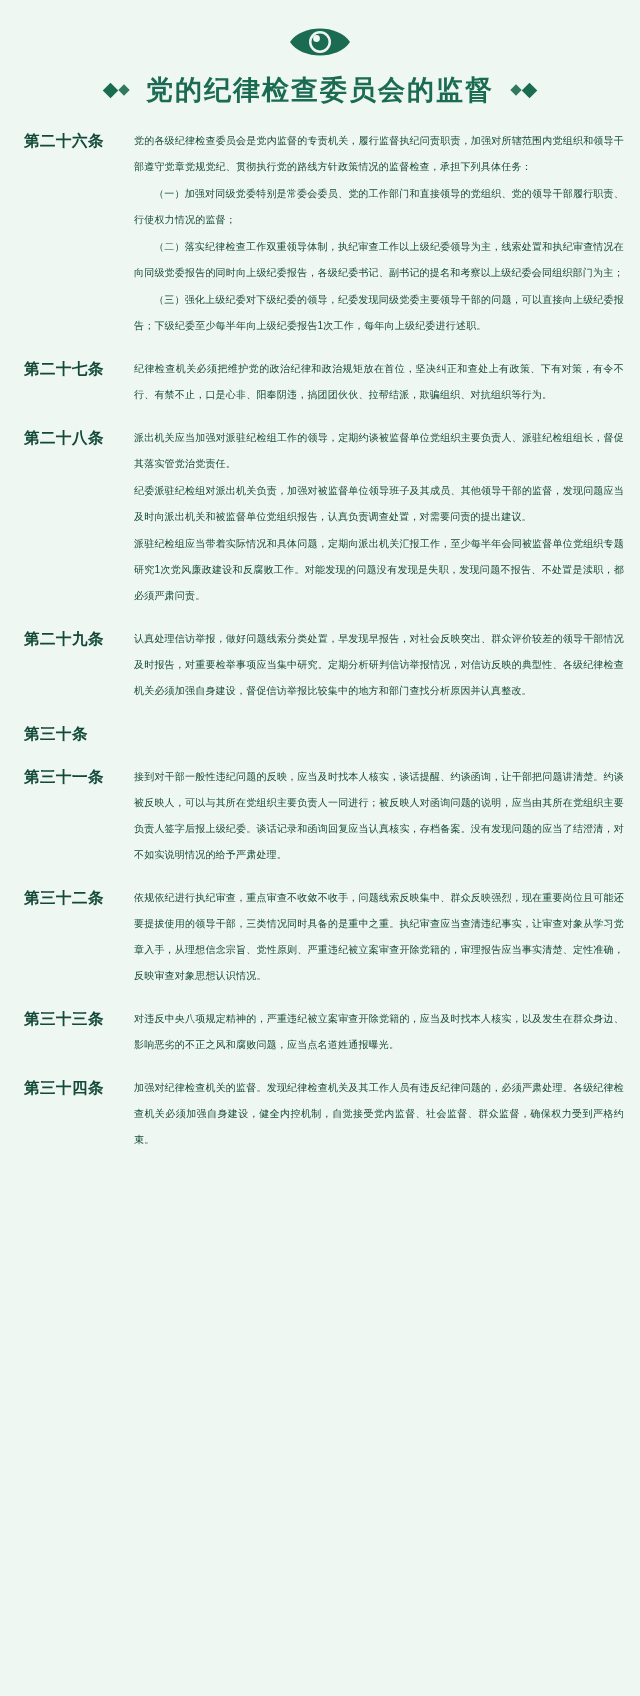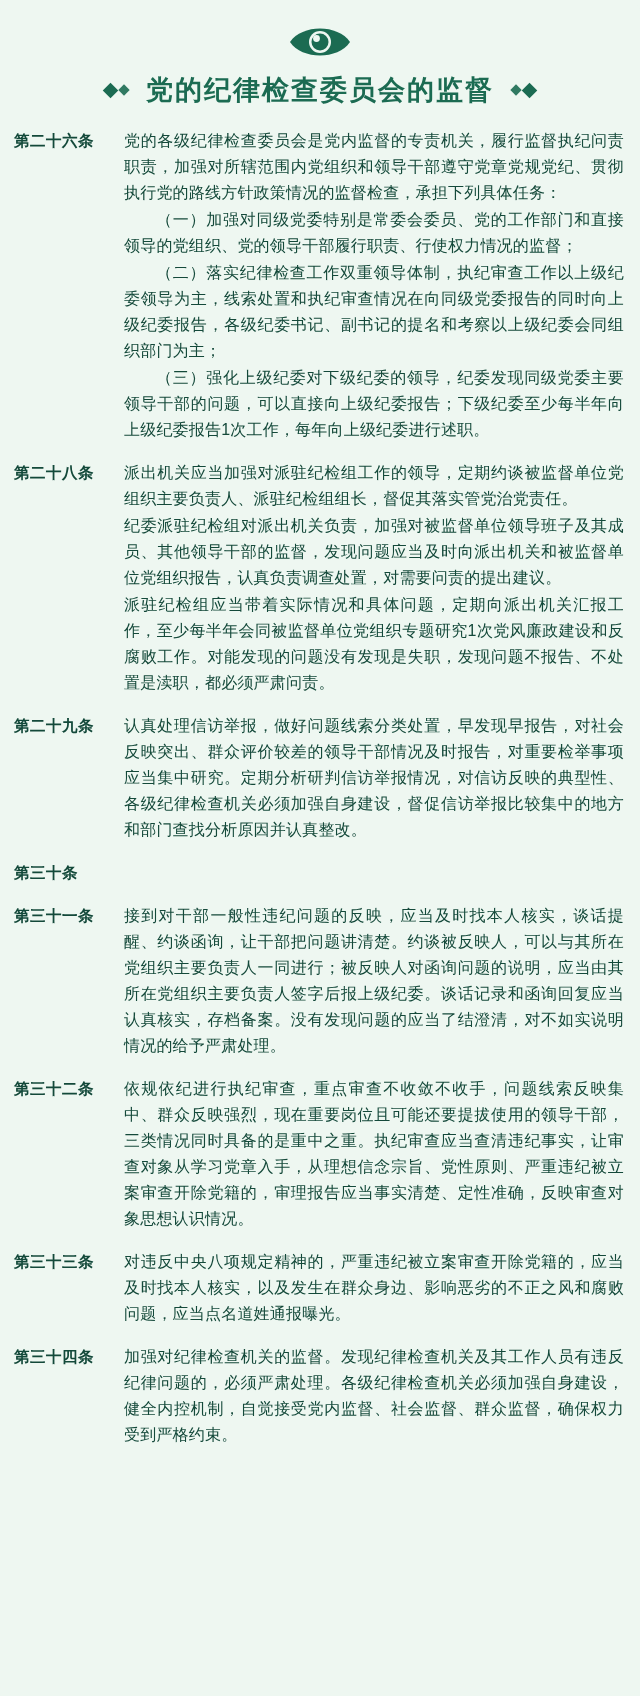--- a/index.html
+++ b/index.html
@@ -58,40 +58,40 @@
     transform: rotate(45deg);
     display: inline-block;
   }
   .dm.small {
     width: 8px;
     height: 8px;
     opacity: .9;
   }
   
   .content {
-    padding: 4px 16px 0 14px;
+    padding: 4px 16px 0 24px;
   }
   .article {
     display: flex;
     align-items: flex-start;
     margin-bottom: 17px;
   }
   .art-label {
     flex: 0 0 110px;
     width: 110px;
     font-size: 15.5px;
     font-weight: bold;
     color: #13493a;
     line-height: 26px;
     letter-spacing: 0.5px;
     padding-top: 0px;
   }
   .art-body {
     flex: 1 1 auto;
-    font-size: 16px;
+    font-size: 10px;
     line-height: 26px;
     color: #14493a;
     text-align: justify;
     letter-spacing: 0.2px;
   }
   .para {
     margin: 0 0 0 0;
   }
   .para + .para {
     margin-top: 1px;
@@ -131,20 +131,26 @@
     <div class="article">
       <div class="art-label">第二十六条</div>
       <div class="art-body">
         <p class="para">党的各级纪律检查委员会是党内监督的专责机关，履行监督执纪问责职责，加强对所辖范围内党组织和领导干部遵守党章党规党纪、贯彻执行党的路线方针政策情况的监督检查，承担下列具体任务：</p>
         <p class="para indent">（一）加强对同级党委特别是常委会委员、党的工作部门和直接领导的党组织、党的领导干部履行职责、行使权力情况的监督；</p>
         <p class="para indent">（二）落实纪律检查工作双重领导体制，执纪审查工作以上级纪委领导为主，线索处置和执纪审查情况在向同级党委报告的同时向上级纪委报告，各级纪委书记、副书记的提名和考察以上级纪委会同组织部门为主；</p>
         <p class="para indent">（三）强化上级纪委对下级纪委的领导，纪委发现同级党委主要领导干部的问题，可以直接向上级纪委报告；下级纪委至少每半年向上级纪委报告1次工作，每年向上级纪委进行述职。</p>
       </div>
     </div>
 
+    <div class="article">
+      <div class="art-label">第二十七条</div>
+      <div class="art-body">
+        <p class="para">纪律检查机关必须把维护党的政治纪律和政治规矩放在首位，坚决纠正和查处上有政策、下有对策，有令不行、有禁不止，口是心非、阳奉阴违，搞团团伙伙、拉帮结派，欺骗组织、对抗组织等行为。</p>
+      </div>
+    </div>
 
     <div class="article">
       <div class="art-label">第二十八条</div>
       <div class="art-body">
         <p class="para">派出机关应当加强对派驻纪检组工作的领导，定期约谈被监督单位党组织主要负责人、派驻纪检组组长，督促其落实管党治党责任。</p>
         <p class="para">纪委派驻纪检组对派出机关负责，加强对被监督单位领导班子及其成员、其他领导干部的监督，发现问题应当及时向派出机关和被监督单位党组织报告，认真负责调查处置，对需要问责的提出建议。</p>
         <p class="para">派驻纪检组应当带着实际情况和具体问题，定期向派出机关汇报工作，至少每半年会同被监督单位党组织专题研究1次党风廉政建设和反腐败工作。对能发现的问题没有发现是失职，发现问题不报告、不处置是渎职，都必须严肃问责。</p>
       </div>
     </div>
 

